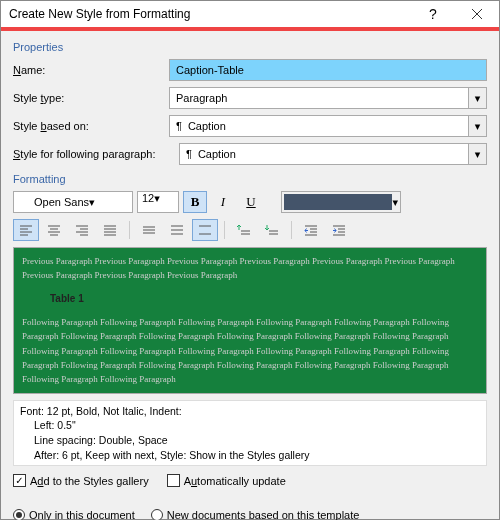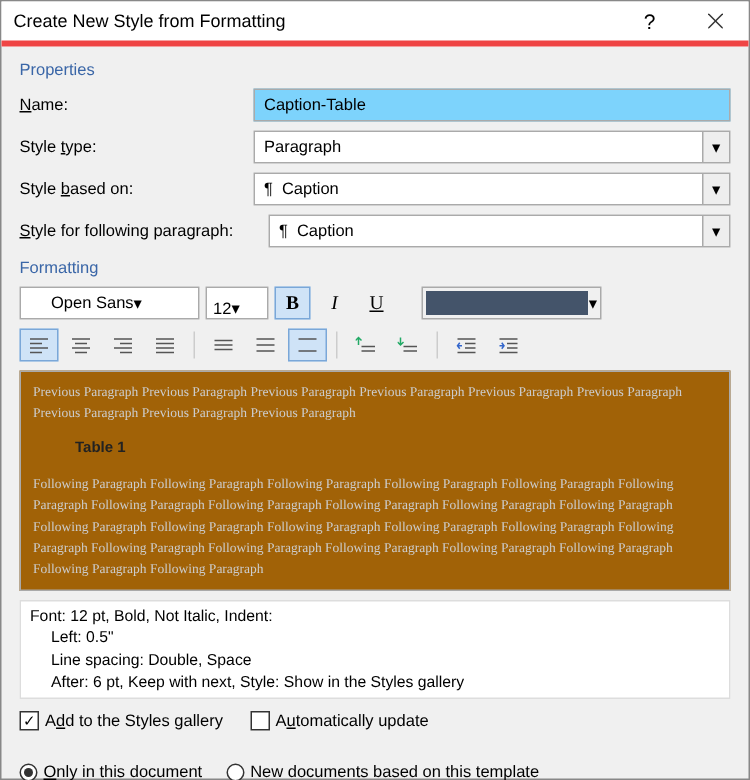--- a/index.html
+++ b/index.html
@@ -12,32 +12,32 @@
 .section-label { color: #3a66a7; font-size: 11px; margin-bottom: 6px; margin-top: 2px; }
 .row { display: flex; align-items: center; margin-bottom: 6px; gap: 6px; }
 .row .lbl { width: 150px; }
 .row .lbl u { text-decoration: underline; }
 .textinput { flex: 1; height: 22px; border: 1px solid #aaa; background: #7dd3fc; padding: 0 6px; font-size: 11px; }
 .combo { flex: 1; height: 22px; border: 1px solid #aaa; background: #fff; display: flex; align-items: center; padding: 0 6px; position: relative; }
 .combo .arrow { position: absolute; right: 0; top: 0; width: 18px; height: 100%; border-left: 1px solid #aaa; display: flex; align-items: center; justify-content: center; background: #eee; }
 .pilcrow { margin-right: 6px; }
 .fmt-row { display: flex; align-items: center; gap: 4px; margin-bottom: 6px; }
 .font-combo { width: 120px; height: 22px; border: 1px solid #aaa; background: #fff; display: flex; align-items: center; padding: 0 20px; position: relative; }
-.size-combo { width: 42px; height: 22px; border: 1px solid #aaa; background: #fff; display: flex; align-items: flex-end; padding: 0 4px; position: relative; }
+.size-combo { width: 42px; height: 22px; border: 1px solid #aaa; background: #fff; display: flex; align-items: flex-start; padding: 0 4px; position: relative; }
 .tbtn { width: 24px; height: 22px; border: 1px solid transparent; display: flex; align-items: center; justify-content: center; font-size: 13px; font-family: "Times New Roman", serif; }
 .tbtn.bold { font-weight: bold; border: 1px solid #7aa7d8; background: #cfe3f7; }
 .tbtn.italic { font-style: italic; }
 .tbtn.under { text-decoration: underline; }
 .color-combo { width: 120px; height: 22px; border: 1px solid #aaa; display: flex; align-items: center; padding: 2px; position: relative; }
 .color-sw { flex: 1; height: 16px; }
 .toolbar2 { display: flex; align-items: center; gap: 2px; margin-bottom: 6px; }
 .tb2 { width: 26px; height: 22px; border: 1px solid transparent; display: flex; align-items: center; justify-content: center; }
 .tb2.sel { border: 1px solid #7aa7d8; background: #cfe3f7; }
 .sep { width: 1px; height: 18px; background: #ccc; margin: 0 4px; }
-.preview { flex: 1; border: 1px solid #aaa; background: #a16207; padding: 6px 8px; font-size: 9px; color: #ccc; line-height: 1.6; overflow: hidden; min-height: 110px; font-family: "Times New Roman", serif; }
+.preview { flex: 1; border: 1px solid #aaa; background: #15803d; padding: 6px 8px; font-size: 9px; color: #ccc; line-height: 1.6; overflow: hidden; min-height: 110px; font-family: "Times New Roman", serif; }
 .preview .ghost { white-space: normal; word-break: break-word; }
 .preview .sample { color: #222; font-weight: bold; font-size: 10px; margin: 8px 0 8px 28px; font-family: "Segoe UI", sans-serif; }
 .desc { border: 1px solid #ddd; background: #fff; padding: 3px 6px; margin-top: 6px; line-height: 1.4; font-size: 10.5px; }
 .desc .indent { padding-left: 14px; }
 .checks { margin-top: 8px; display: flex; gap: 18px; }
 .chk, .rad { display: flex; align-items: center; gap: 4px; font-size: 11px; }
 .chkbox { width: 13px; height: 13px; border: 1px solid #333; background: #fff; display: flex; align-items: center; justify-content: center; font-size: 10px; }
 .radbox { width: 12px; height: 12px; border: 1px solid #333; border-radius: 50%; background: #fff; display: flex; align-items: center; justify-content: center; }
 .radbox .dot { width: 6px; height: 6px; border-radius: 50%; background: #333; }
 .radios { margin-top: 22px; display: flex; gap: 16px; }

